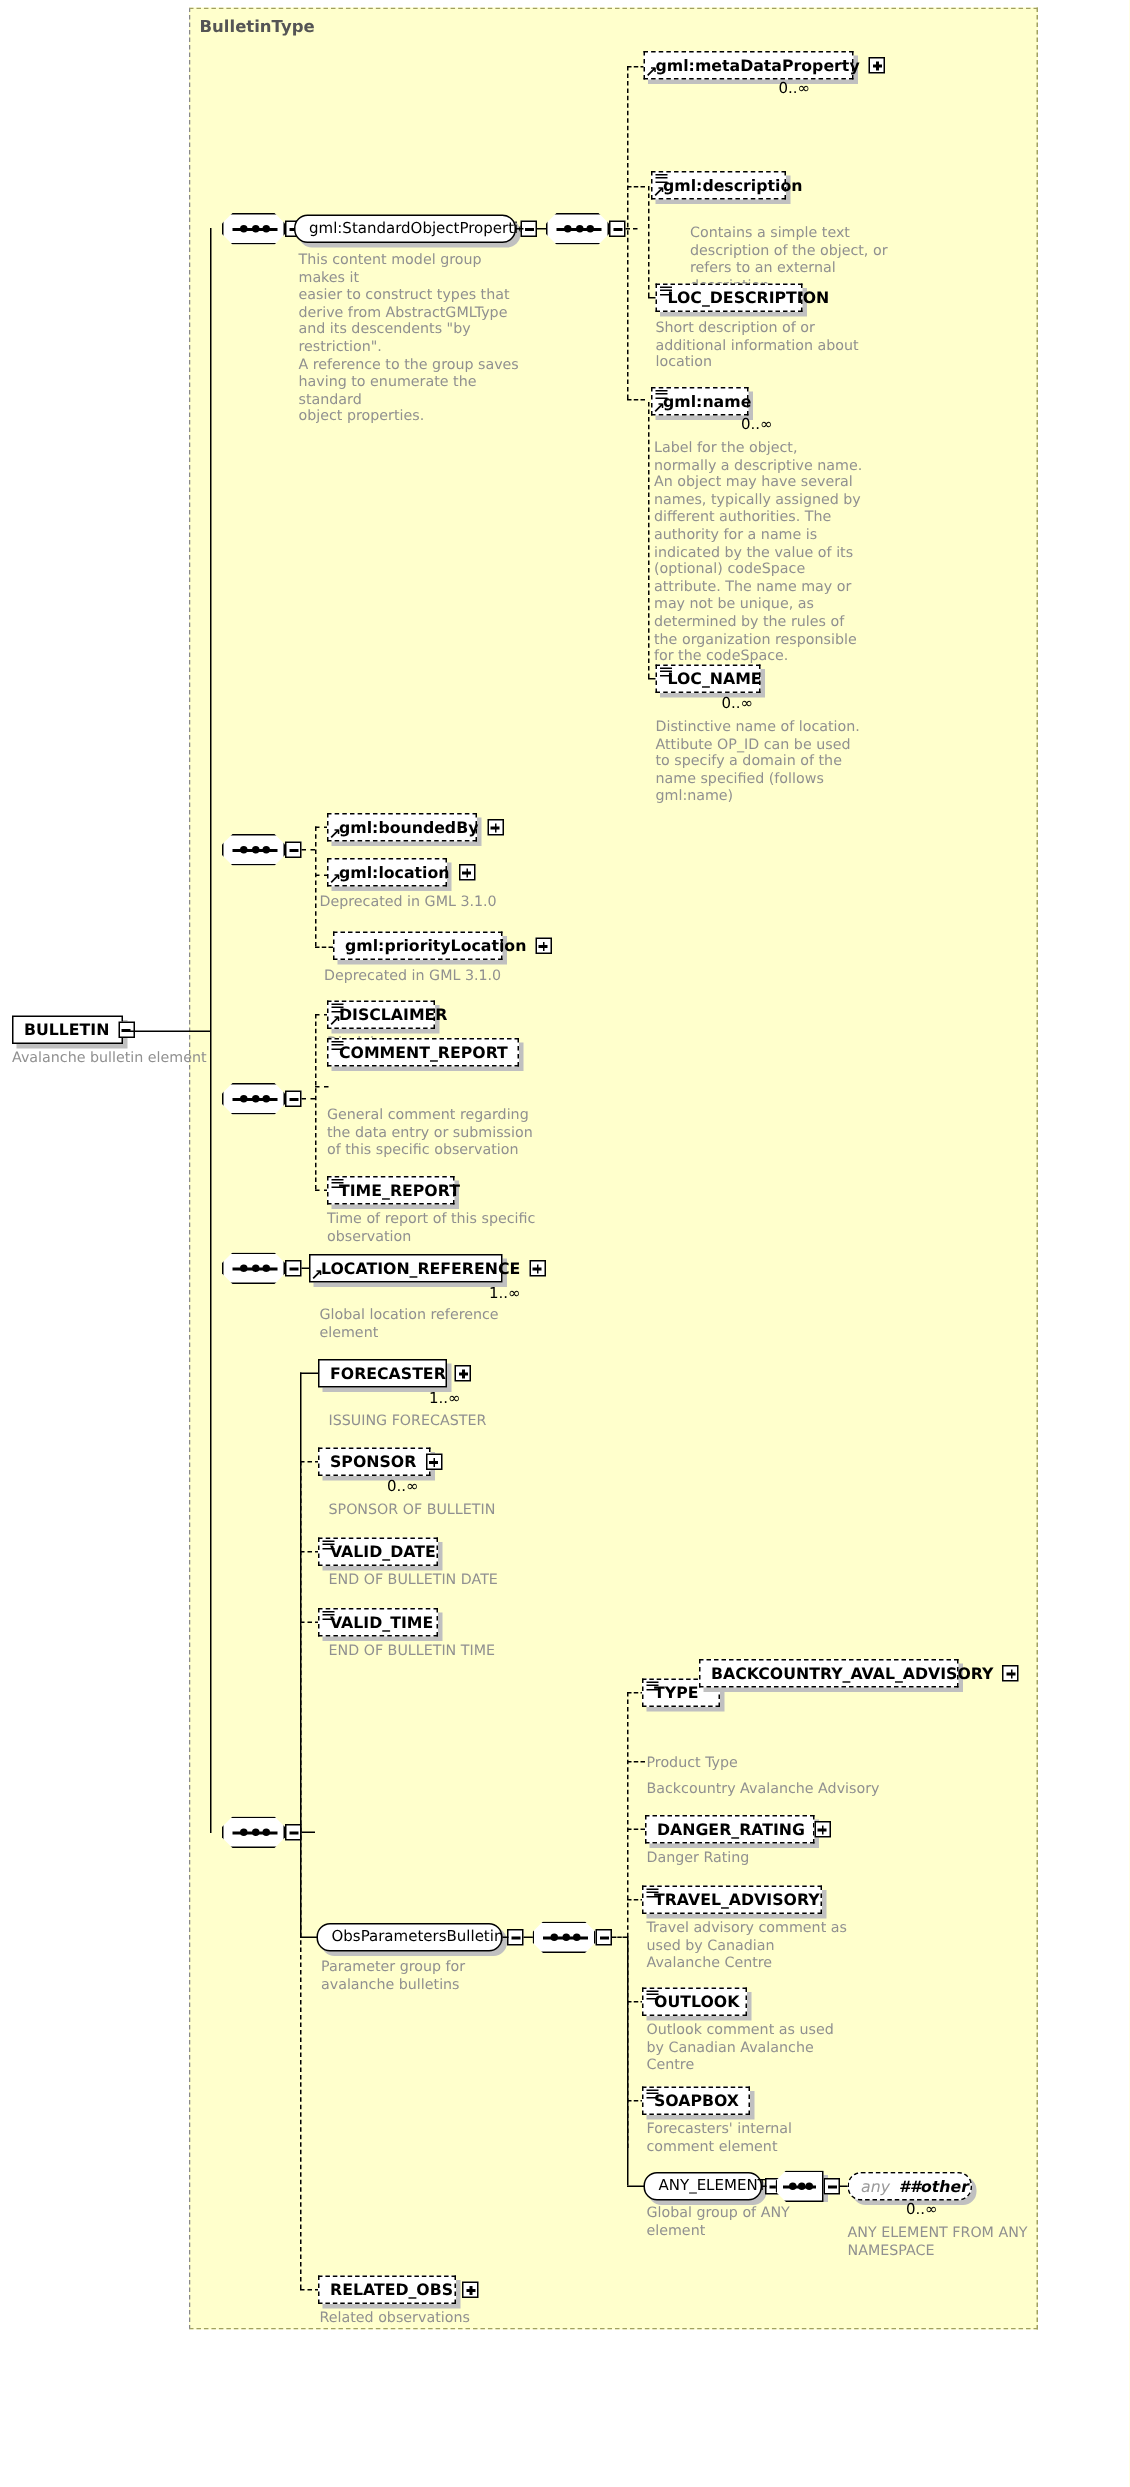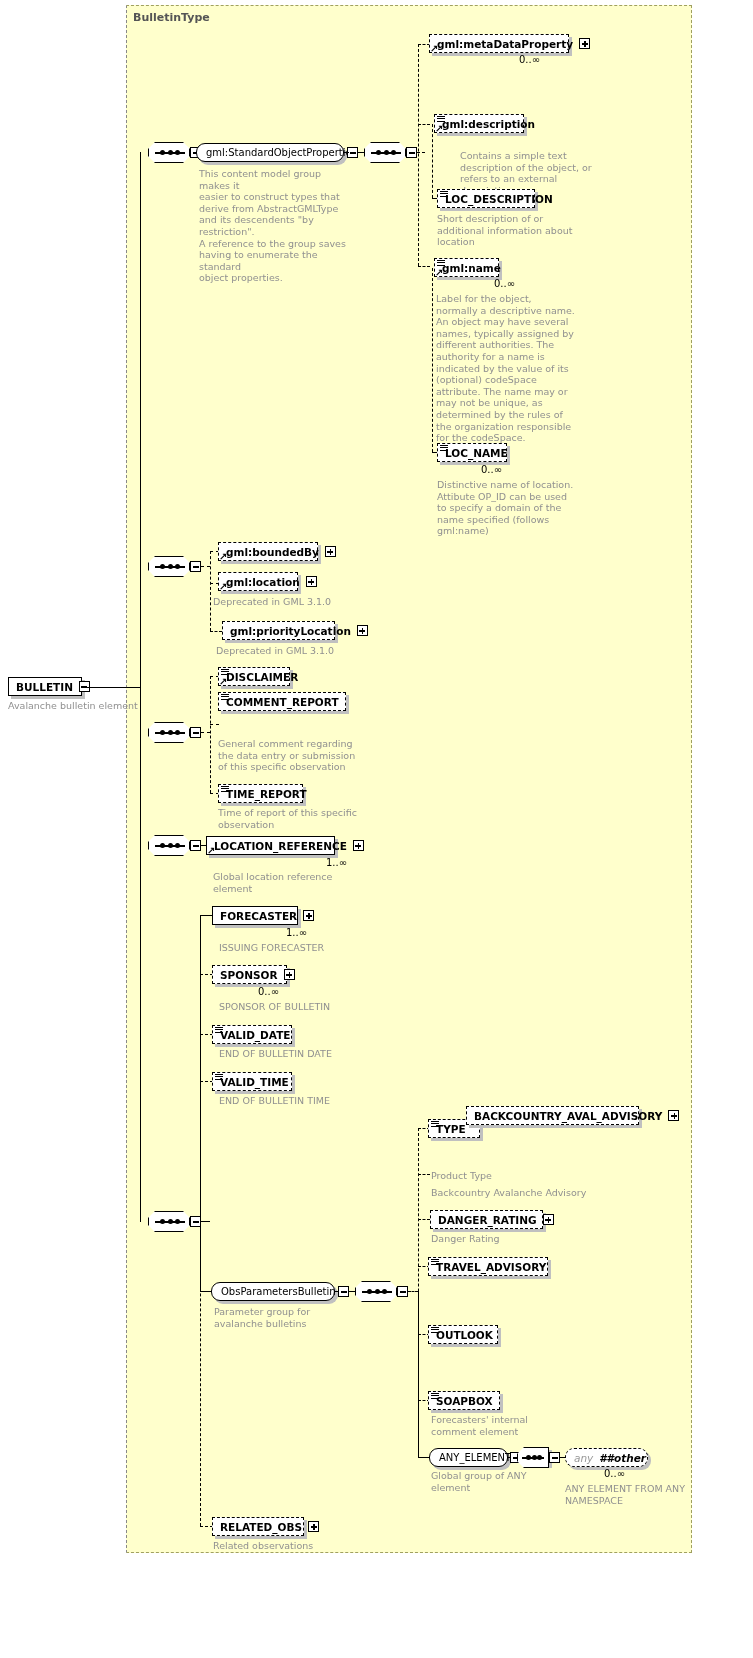--- a/index.html
+++ b/index.html
@@ -447,29 +447,35 @@
   <div class="cap" style="left:431px; top:1233px; width:160px;">Danger Rating</div>
 
   <div class="node dashed" style="left:428px; top:1257px; width:120px;">
     <span class="tglyph">
         <i></i>
         <i></i>
         <i></i>
       </span>
     <span>TRAVEL_ADVISORY</span>
   </div>
+  <div class="cap" style="left:431px; top:1280px; width:170px;">Travel advisory comment as
+used by Canadian
+Avalanche Centre</div>
 
   <div class="node dashed" style="left:428px; top:1325px; width:70px;">
     <span class="tglyph">
         <i></i>
         <i></i>
         <i></i>
       </span>
     <span>OUTLOOK</span>
   </div>
+  <div class="cap" style="left:431px; top:1348px; width:170px;">Outlook comment as used
+by Canadian Avalanche
+Centre</div>
 
   <div class="node dashed" style="left:428px; top:1391px; width:72px;">
     <span class="tglyph">
         <i></i>
         <i></i>
         <i></i>
       </span>
     <span>SOAPBOX</span>
   </div>
   <div class="cap" style="left:431px; top:1414px; width:170px;">Forecasters' internal

